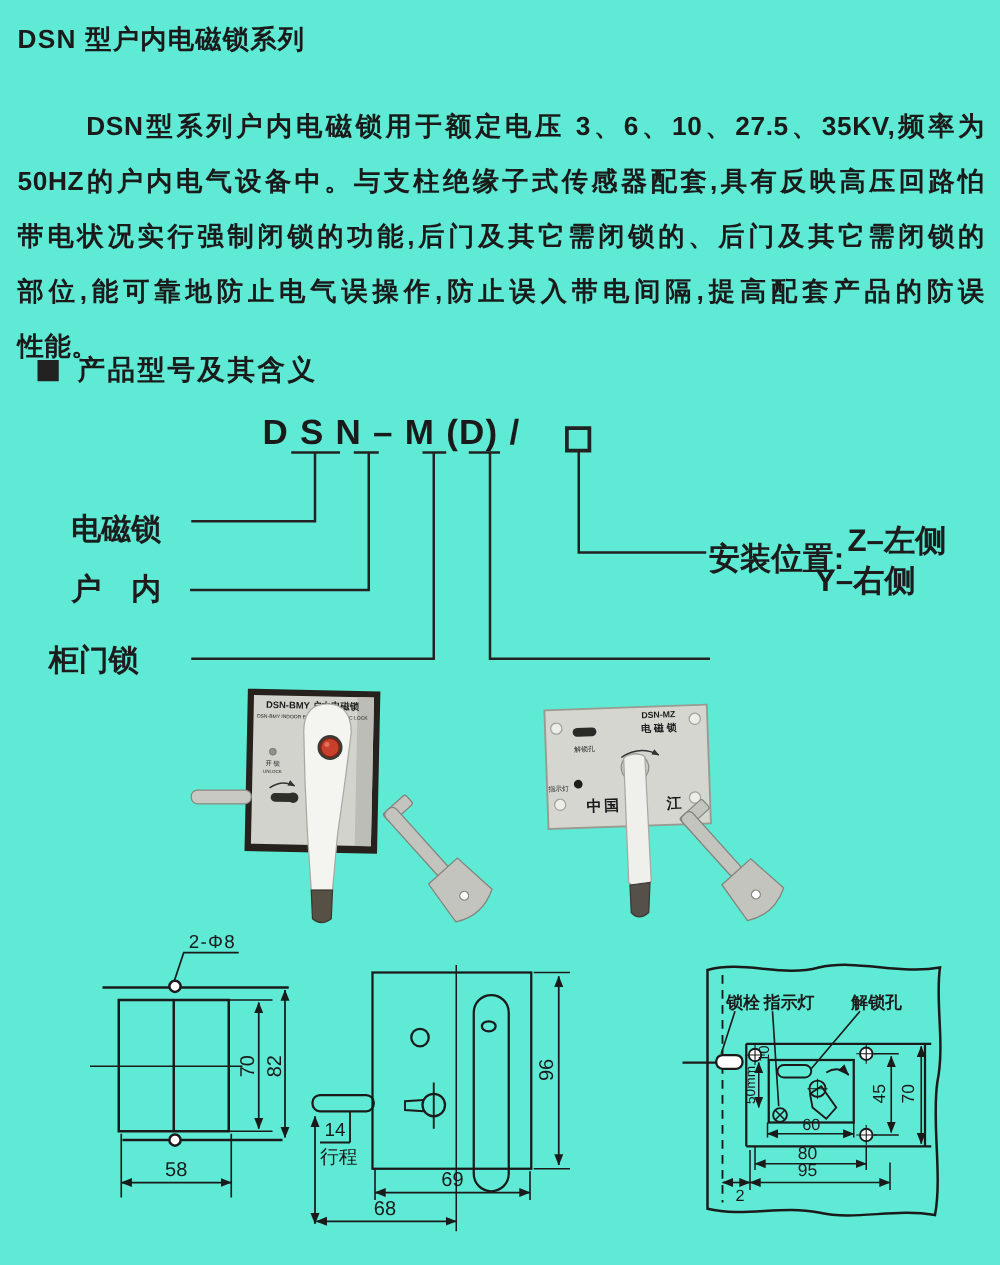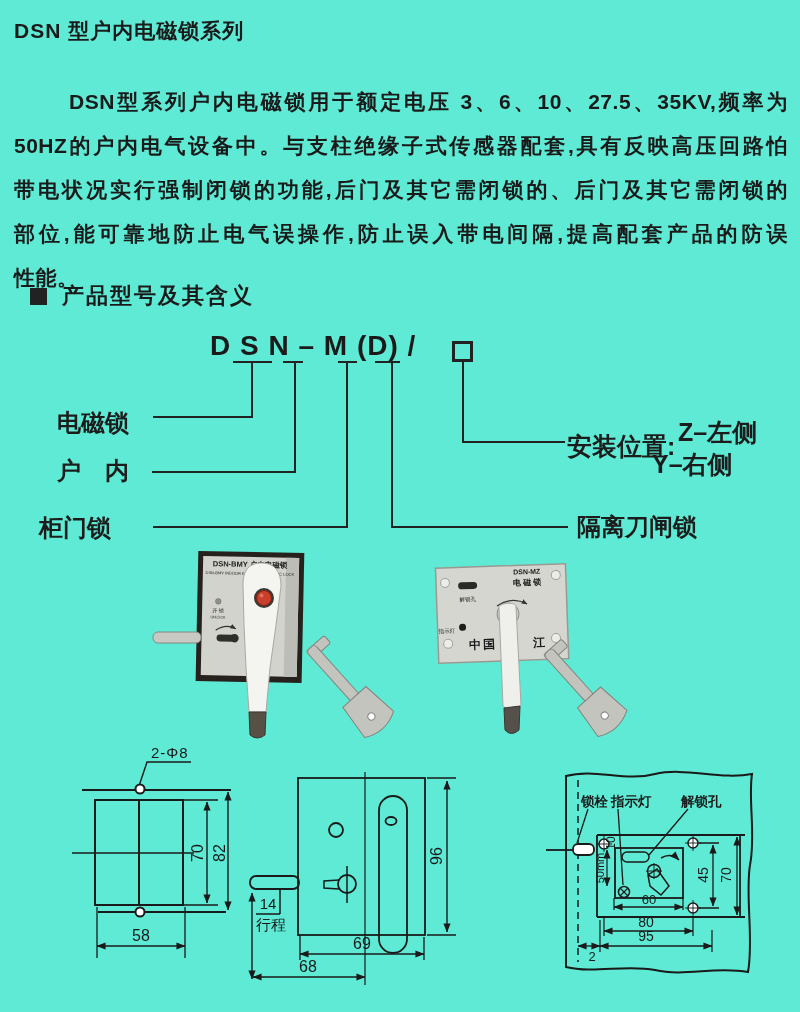--- a/index.html
+++ b/index.html
@@ -64,21 +64,20 @@
   </svg>
 
   <div class="abs model-code">D S N – M (D) /</div>
   <div class="abs model-box"></div>
   <div class="abs dlabel l-lock">电磁锁</div>
   <div class="abs dlabel l-indoor">户　内</div>
   <div class="abs dlabel l-door">柜门锁</div>
   <div class="abs dlabel r-pos">安装位置:</div>
   <div class="abs dlabel r-z">Z–左侧</div>
   <div class="abs dlabel r-y">Y–右侧</div>
-  <div class="abs dlabel r-knife">隔离刀闸锁</div>
 
   <svg class="abs" style="left:150px;top:548px;" width="260" height="200" viewBox="150 548 260 200">
     <defs>
       <marker id="pa1" viewBox="0 0 10 10" refX="9" refY="5" markerWidth="6" markerHeight="6" orient="auto" markerUnits="userSpaceOnUse">
           <path d="M0,1 L10,5 L0,9 Z" fill="#333"></path>
         </marker>
     </defs>
     <g transform="rotate(1.2 250 615)">
       <rect x="197" y="552" width="106" height="130" fill="#26211d"></rect>
       <rect x="202" y="557" width="96" height="119" fill="#d3d3cd"></rect>

